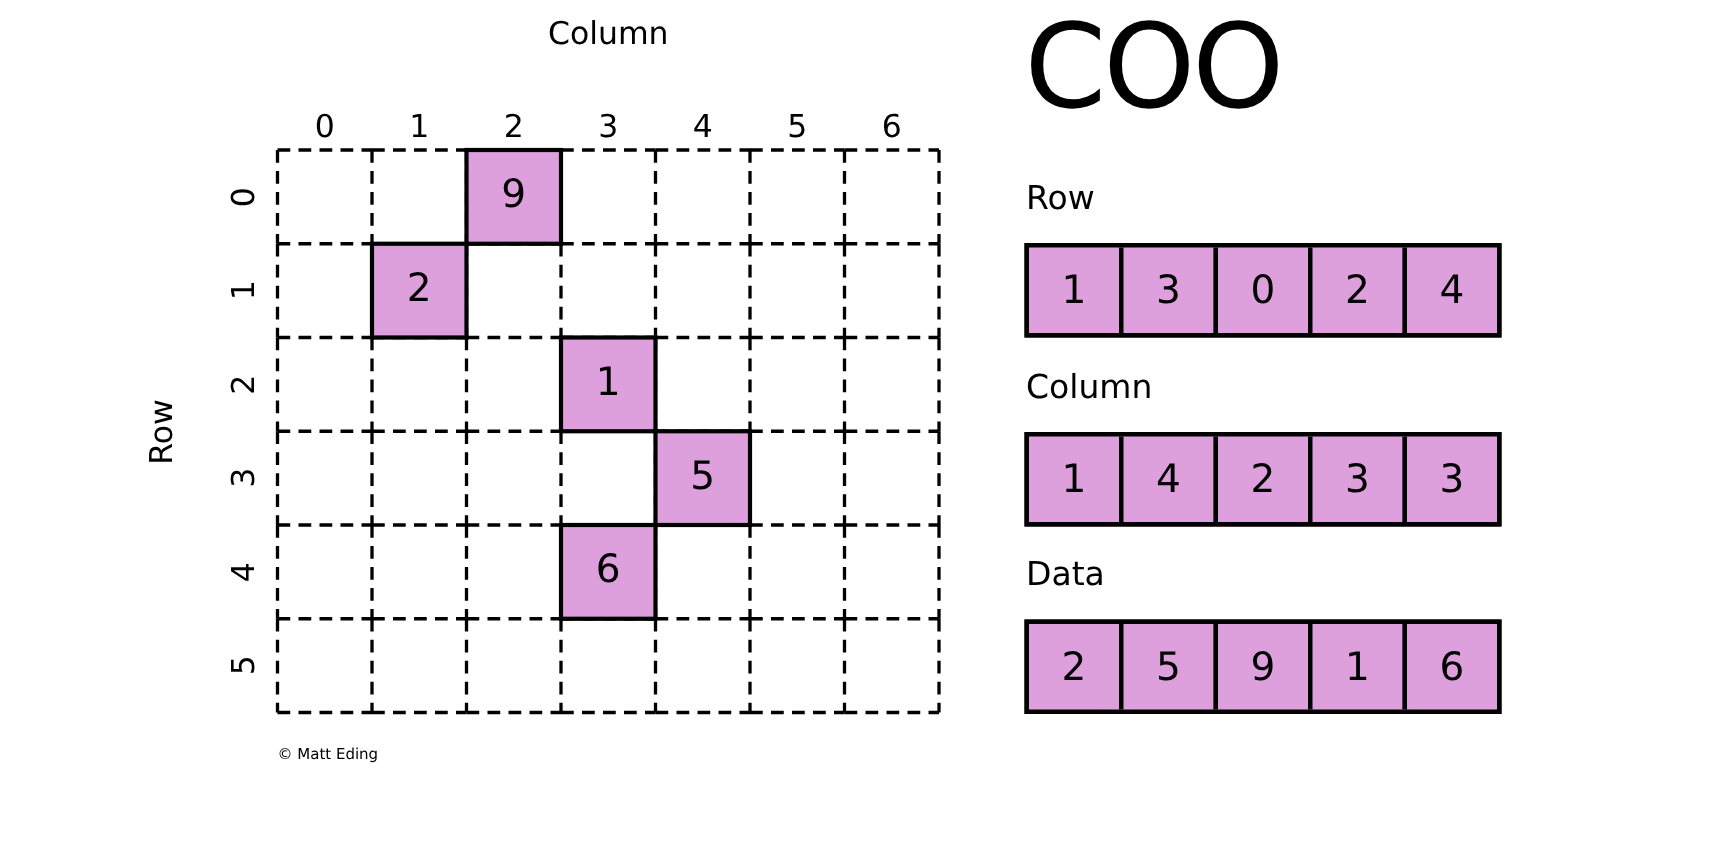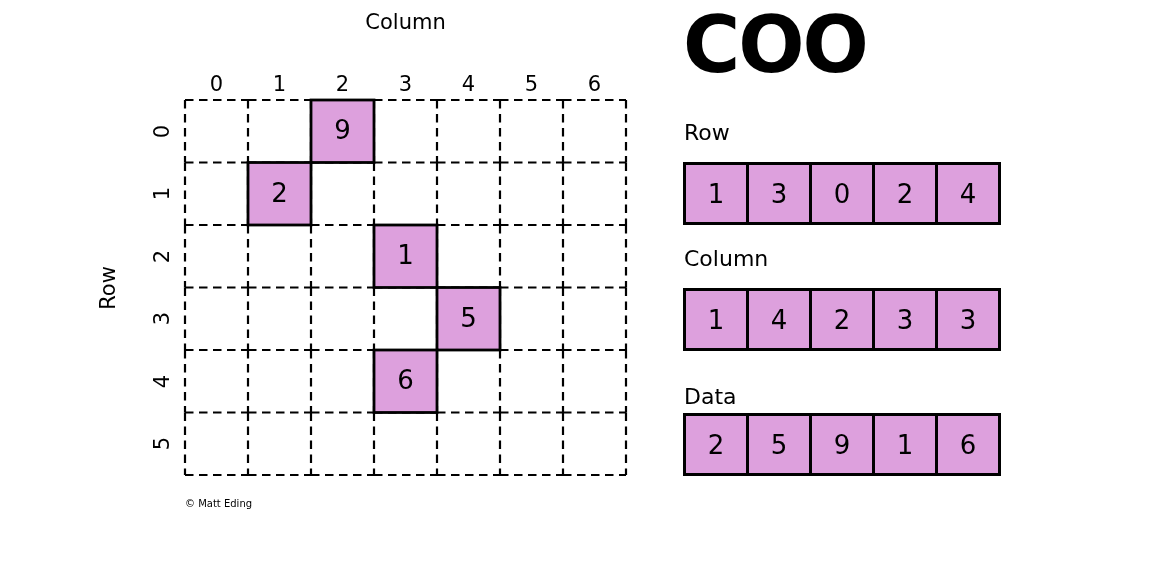--- a/index.html
+++ b/index.html
@@ -90,21 +90,20 @@
   }
 
   
   .coo-title {
     position: absolute;
     left: 683px;
     top: 6px;
     font-size: 78px;
     line-height: 1;
     letter-spacing: -2px;
-    font-weight: bold;
   }
   .array-label {
     position: absolute;
     left: 684px;
     font-size: 22px;
     line-height: 1.2;
   }
   .array-row {
     position: absolute;
     left: 683px;
@@ -122,21 +121,21 @@
     justify-content: center;
     font-size: 26px;
     border-left: 3px solid #000000;
   }
   .array-cell:first-child { border-left: none; }
 
   .label-row    { top: 120px; }
   .array-row-row    { top: 162px; }
   .label-column { top: 246px; }
   .array-row-column { top: 288px; }
-  .label-data   { top: 384px; }
+  .label-data   { top: 371px; }
   .array-row-data   { top: 413px; }
 </style>
 </head>
 <body>
 
 <div class="figure">
 
   <div class="col-axis-title">Column</div>
 
   <div class="col-headers">

